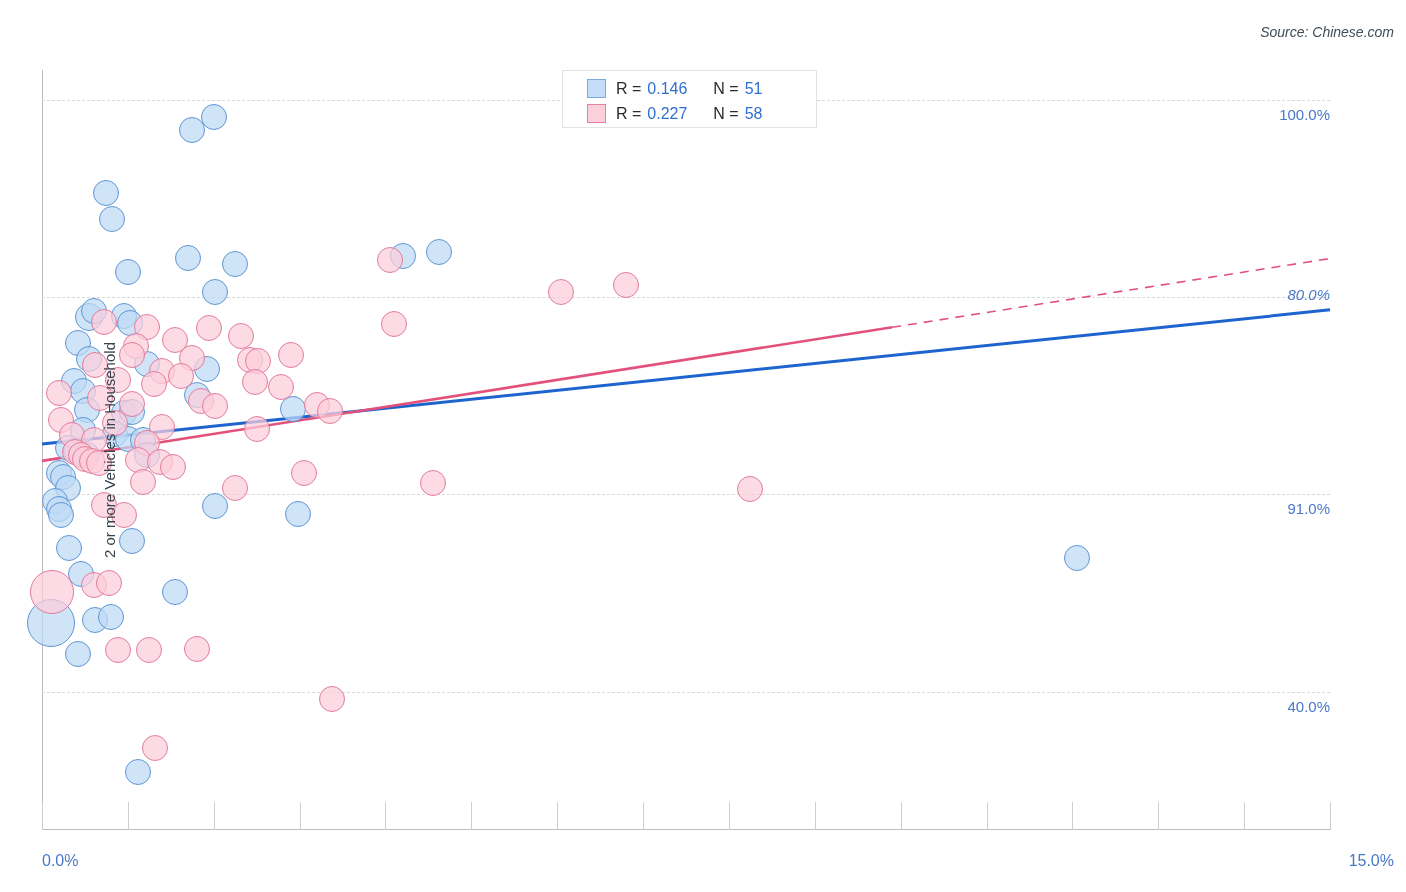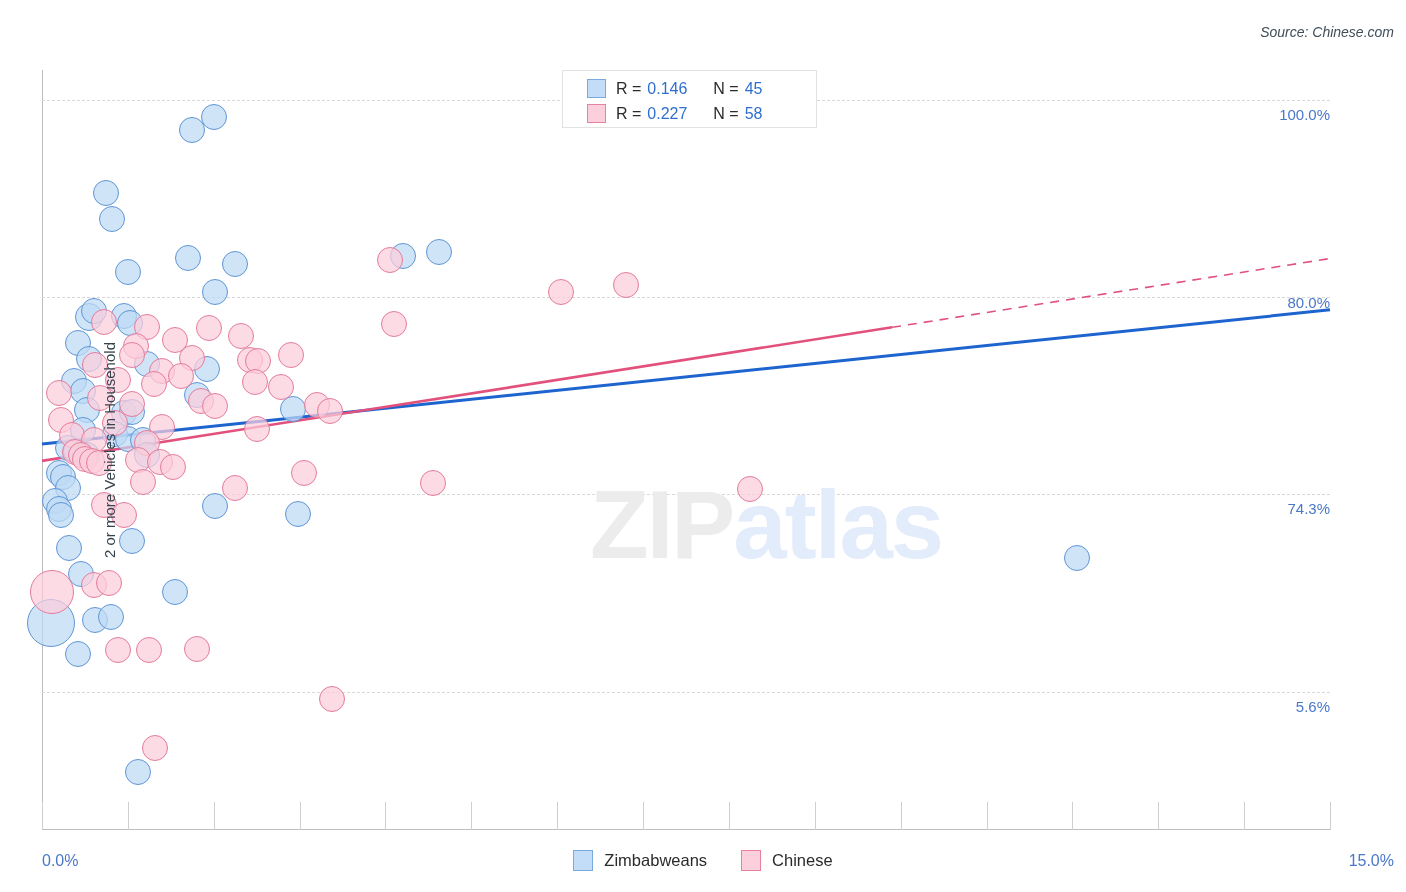--- a/index.html
+++ b/index.html
@@ -139,23 +139,20 @@
         <div class="xtick" style="left: 686.933px;"></div>
         <div class="xtick" style="left: 772.8px;"></div>
         <div class="xtick" style="left: 858.667px;"></div>
         <div class="xtick" style="left: 944.533px;"></div>
         <div class="xtick" style="left: 1030.4px;"></div>
         <div class="xtick" style="left: 1116.27px;"></div>
         <div class="xtick" style="left: 1202.13px;"></div>
         <div class="xtick" style="left: 1288px;"></div>
       </div>
 
-    <div class="watermark">
-      <span class="wm-zip">ZIP</span><span class="wm-atlas">atlas</span>
-    </div>
 
     <svg class="lines" viewBox="0 0 1288 760" preserveAspectRatio="none">
       <g id="trend-group">
           <line x1="0" y1="374.07792207792215" x2="1288" y2="239.8441558441558" stroke="#1d64cf" stroke-width="3"></line>
           <line x1="0" y1="390.85714285714283" x2="850.08" y2="257.3142857142857" stroke="#e2517c" stroke-width="2.6"></line>
           <line x1="850.08" y1="257.3142857142857" x2="1288" y2="188.51948051948045" stroke="#e2517c" stroke-width="1.6" stroke-dasharray="9 7"></line>
         </g>
     </svg>
 
     <div id="points-layer">
@@ -264,52 +261,42 @@
         <div class="dot dot-pink" style="width: 44px; height: 44px; left: -11.696px; top: 500.13px;"></div>
         <div class="dot dot-pink" style="width: 26px; height: 26px; left: 38.52px; top: 502.221px;"></div>
         <div class="dot dot-pink" style="width: 26px; height: 26px; left: 53.976px; top: 500.247px;"></div>
         <div class="dot dot-pink" style="width: 26px; height: 26px; left: 62.5627px; top: 567.364px;"></div>
         <div class="dot dot-pink" style="width: 26px; height: 26px; left: 94.3333px; top: 567.364px;"></div>
         <div class="dot dot-pink" style="width: 26px; height: 26px; left: 141.56px; top: 566.377px;"></div>
         <div class="dot dot-pink" style="width: 26px; height: 26px; left: 277.229px; top: 615.727px;"></div>
         <div class="dot dot-pink" style="width: 26px; height: 26px; left: 100.344px; top: 665.078px;"></div>
       </div>
     <div id="ylabels">
-        <div class="ylabel-text" style="top: 627.818px;">5.6%</div>
-        <div class="ylabel-text" style="top: 430.416px;">74.3%</div>
-        <div class="ylabel-text" style="top: 224px;">80.0%</div>
+        <div class="ylabel-text" style="top: 627.818px;">40.0%</div>
+        <div class="ylabel-text" style="top: 430.416px;">91.0%</div>
+        <div class="ylabel-text" style="top: 216px; font-style: italic;">80.0%</div>
         <div class="ylabel-text" style="top: 35.6104px; margin-left: 23px;">100.0%</div>
       </div>
     <div class="ytitle">2 or more Vehicles in Household</div>
   </div>
 
   <div class="stats-box">
     <div class="stat-row">
       <span class="sw sw-blue"></span>
       <span class="stat-r-lab">R =</span>
       <span class="stat-r-val">0.146</span>
       <span class="stat-n-lab">N =</span>
-      <span class="stat-n-val">45</span>
+      <span class="stat-n-val">51</span>
     </div>
     <div class="stat-row">
       <span class="sw sw-pink"></span>
       <span class="stat-r-lab">R =</span>
       <span class="stat-r-val">0.227</span>
       <span class="stat-n-lab">N =</span>
       <span class="stat-n-val">58</span>
     </div>
   </div>
 
   <div class="xlabel-left">0.0%</div>
   <div class="xlabel-right">15.0%</div>
 
-  <div class="bottom-legend">
-    <div class="bl-item">
-      <span class="bl-sw sw-blue"></span>
-      <span class="bl-label">Zimbabweans</span>
-    </div>
-    <div class="bl-item">
-      <span class="bl-sw sw-pink"></span>
-      <span class="bl-label">Chinese</span>
-    </div>
-  </div>
 
 </div>
 
 </body></html>

